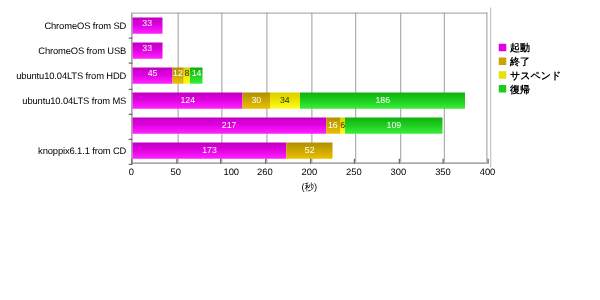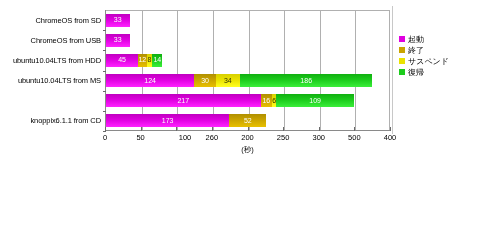--- a/index.html
+++ b/index.html
@@ -146,20 +146,21 @@
   .legend {
     position: absolute;
     left: 399px; top: 33px;
     width: 78px; height: 52px;
   }
   .legend-item {
     position: relative;
     height: 11px;
     line-height: 11px;
     white-space: nowrap;
+    font-weight: bold;
   }
   .legend-swatch {
     display: inline-block;
     width: 6px; height: 6px;
     vertical-align: middle;
     margin-right: 3px;
     margin-bottom: 1px;
   }
   .legend-swatch.s0 { background: #e000e0; }
   .legend-swatch.s1 { background: #caa400; }
@@ -227,21 +228,21 @@
       <div class="x-tick-label" style="left: 71.25px; text-align: right;">100</div>
       <div class="x-tick-mark" style="left: 106.875px;"></div>
       <div class="x-tick-label" style="left: 106.875px;">260</div>
       <div class="x-tick-mark" style="left: 142.5px;"></div>
       <div class="x-tick-label" style="left: 142.5px;">200</div>
       <div class="x-tick-mark" style="left: 178.125px;"></div>
       <div class="x-tick-label" style="left: 178.125px;">250</div>
       <div class="x-tick-mark" style="left: 213.75px;"></div>
       <div class="x-tick-label" style="left: 213.75px;">300</div>
       <div class="x-tick-mark" style="left: 249.375px;"></div>
-      <div class="x-tick-label" style="left: 249.375px;">500</div>
+      <div class="x-tick-label" style="left: 249.375px;">350</div>
       <div class="x-tick-mark" style="left: 285px;"></div>
       <div class="x-tick-label" style="left: 285px;">400</div>
     </div>
 
   <div class="axis-title">(秒)</div>
 
   <div class="legend">
       <div class="legend-item"><span class="legend-swatch s0"></span><span class="legend-text">起動</span></div>
       <div class="legend-item"><span class="legend-swatch s1"></span><span class="legend-text">終了</span></div>
       <div class="legend-item"><span class="legend-swatch s2"></span><span class="legend-text">サスペンド</span></div>

